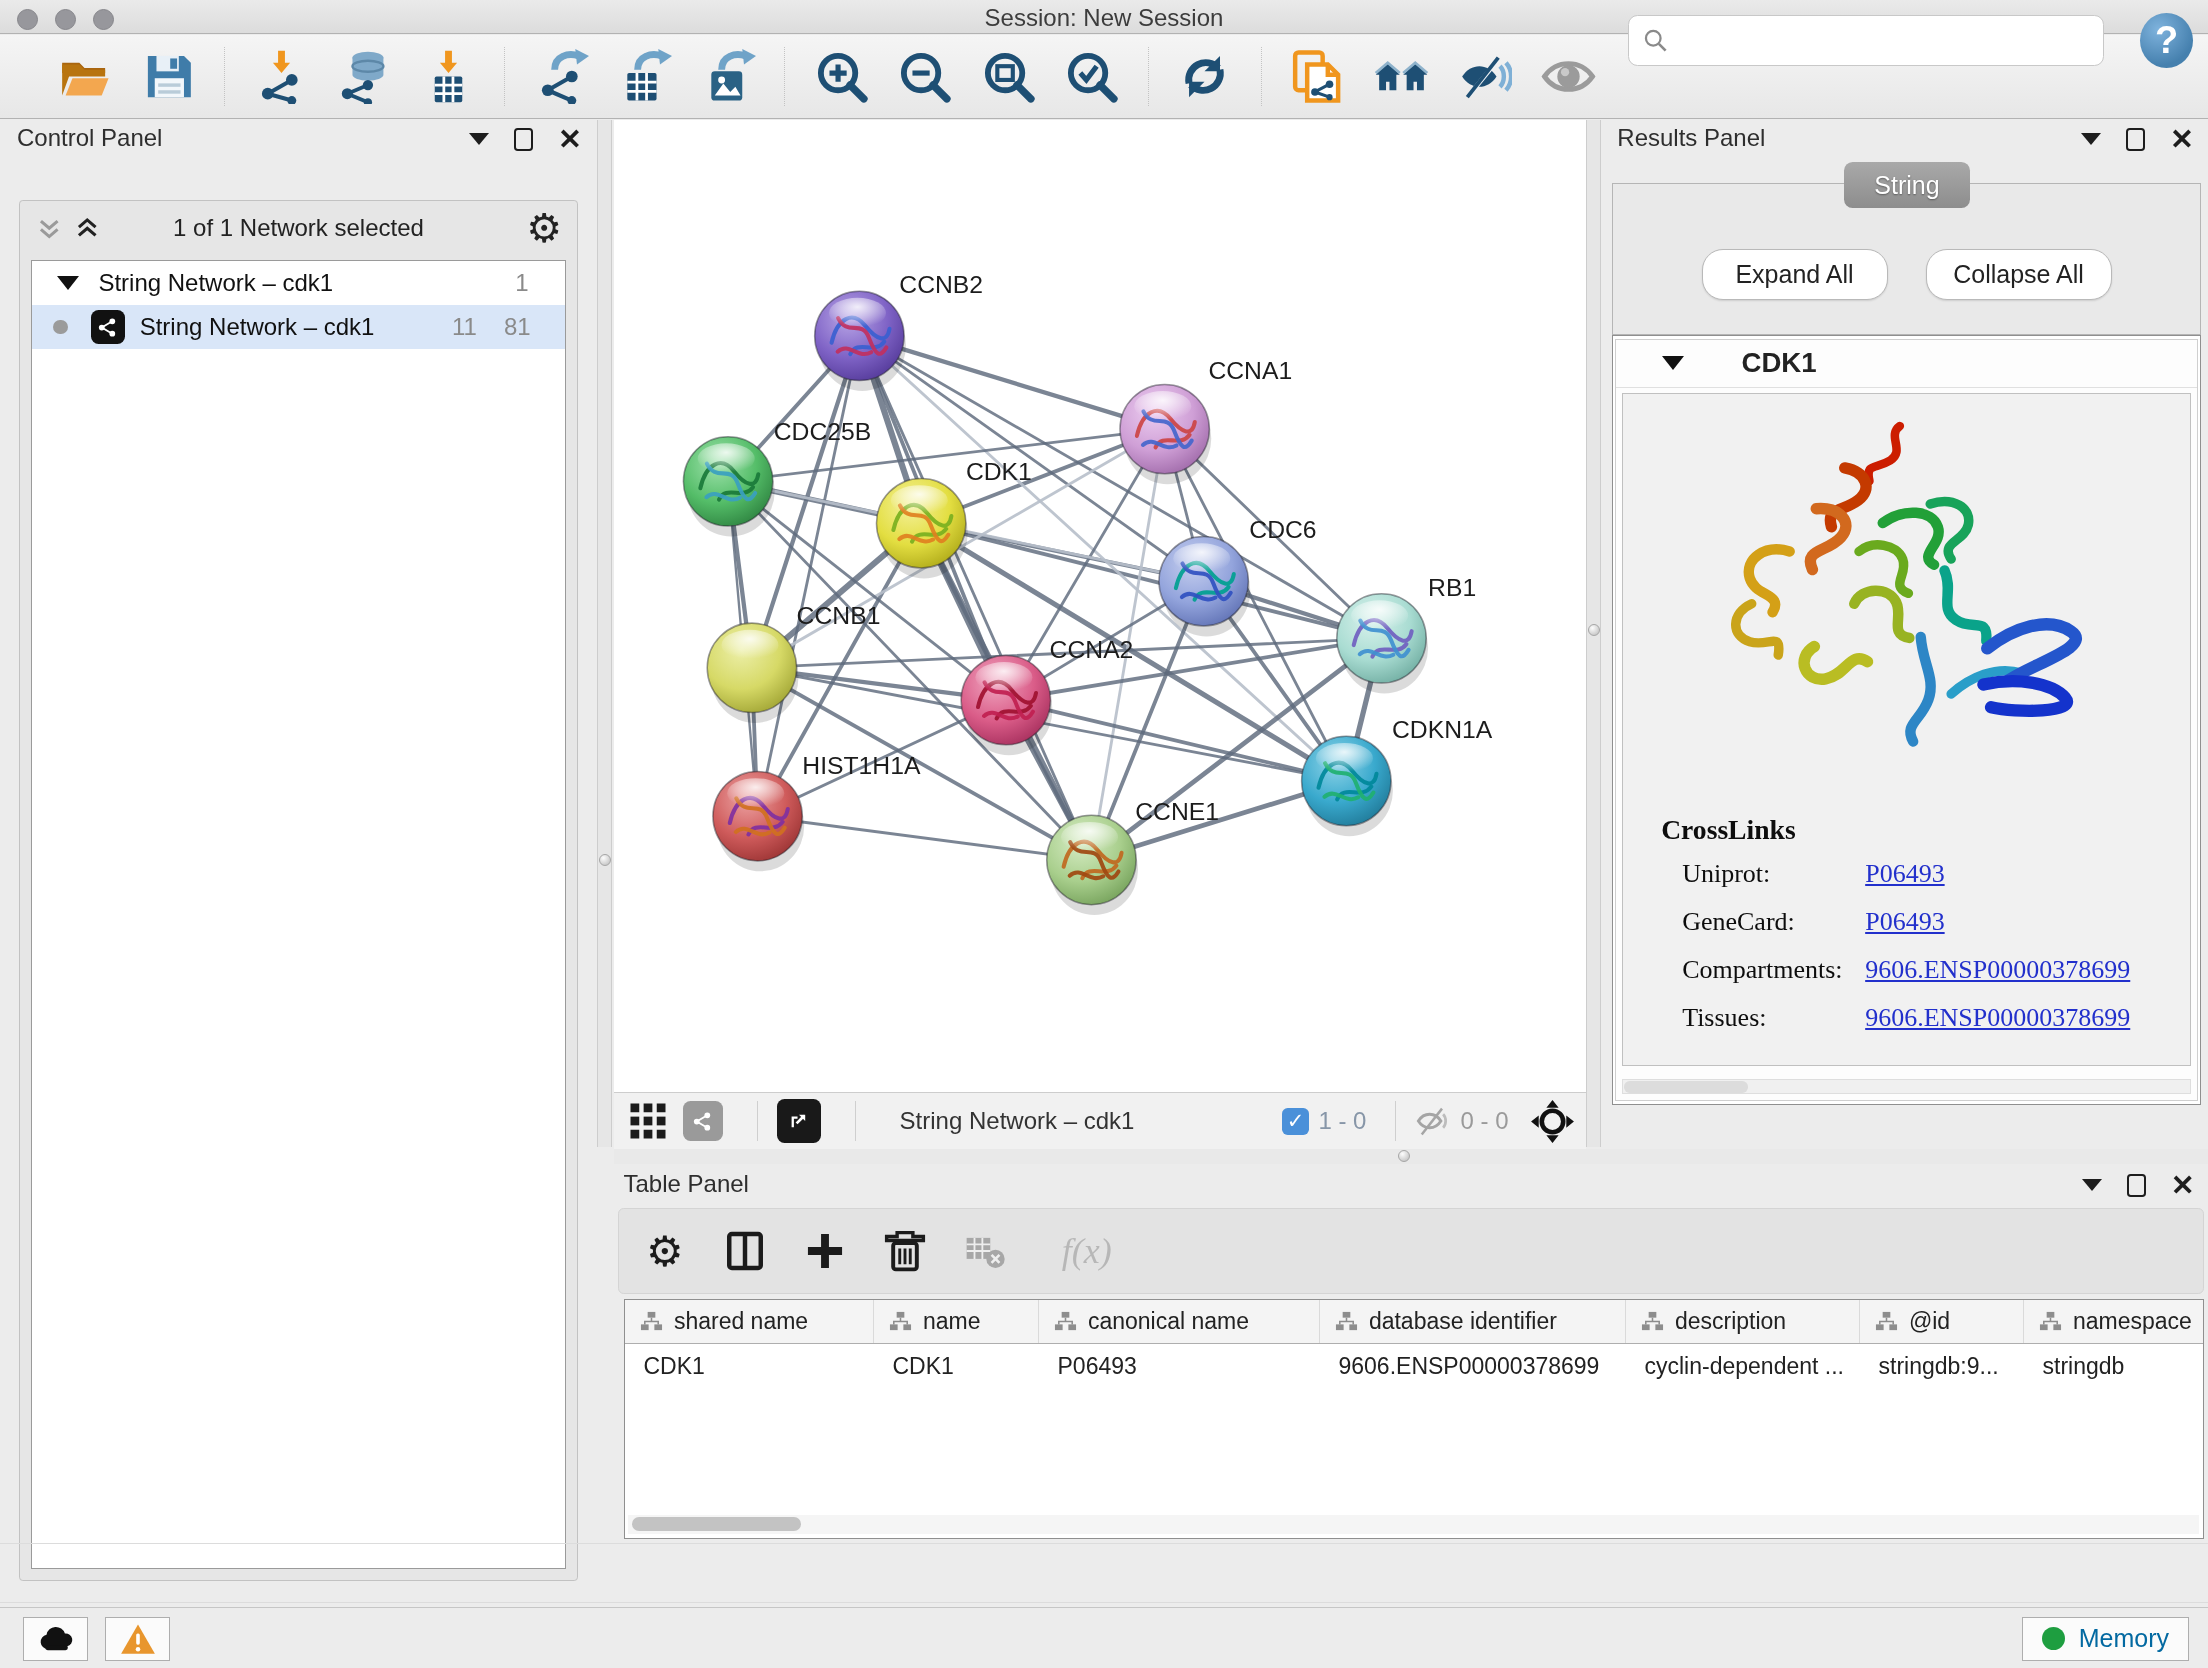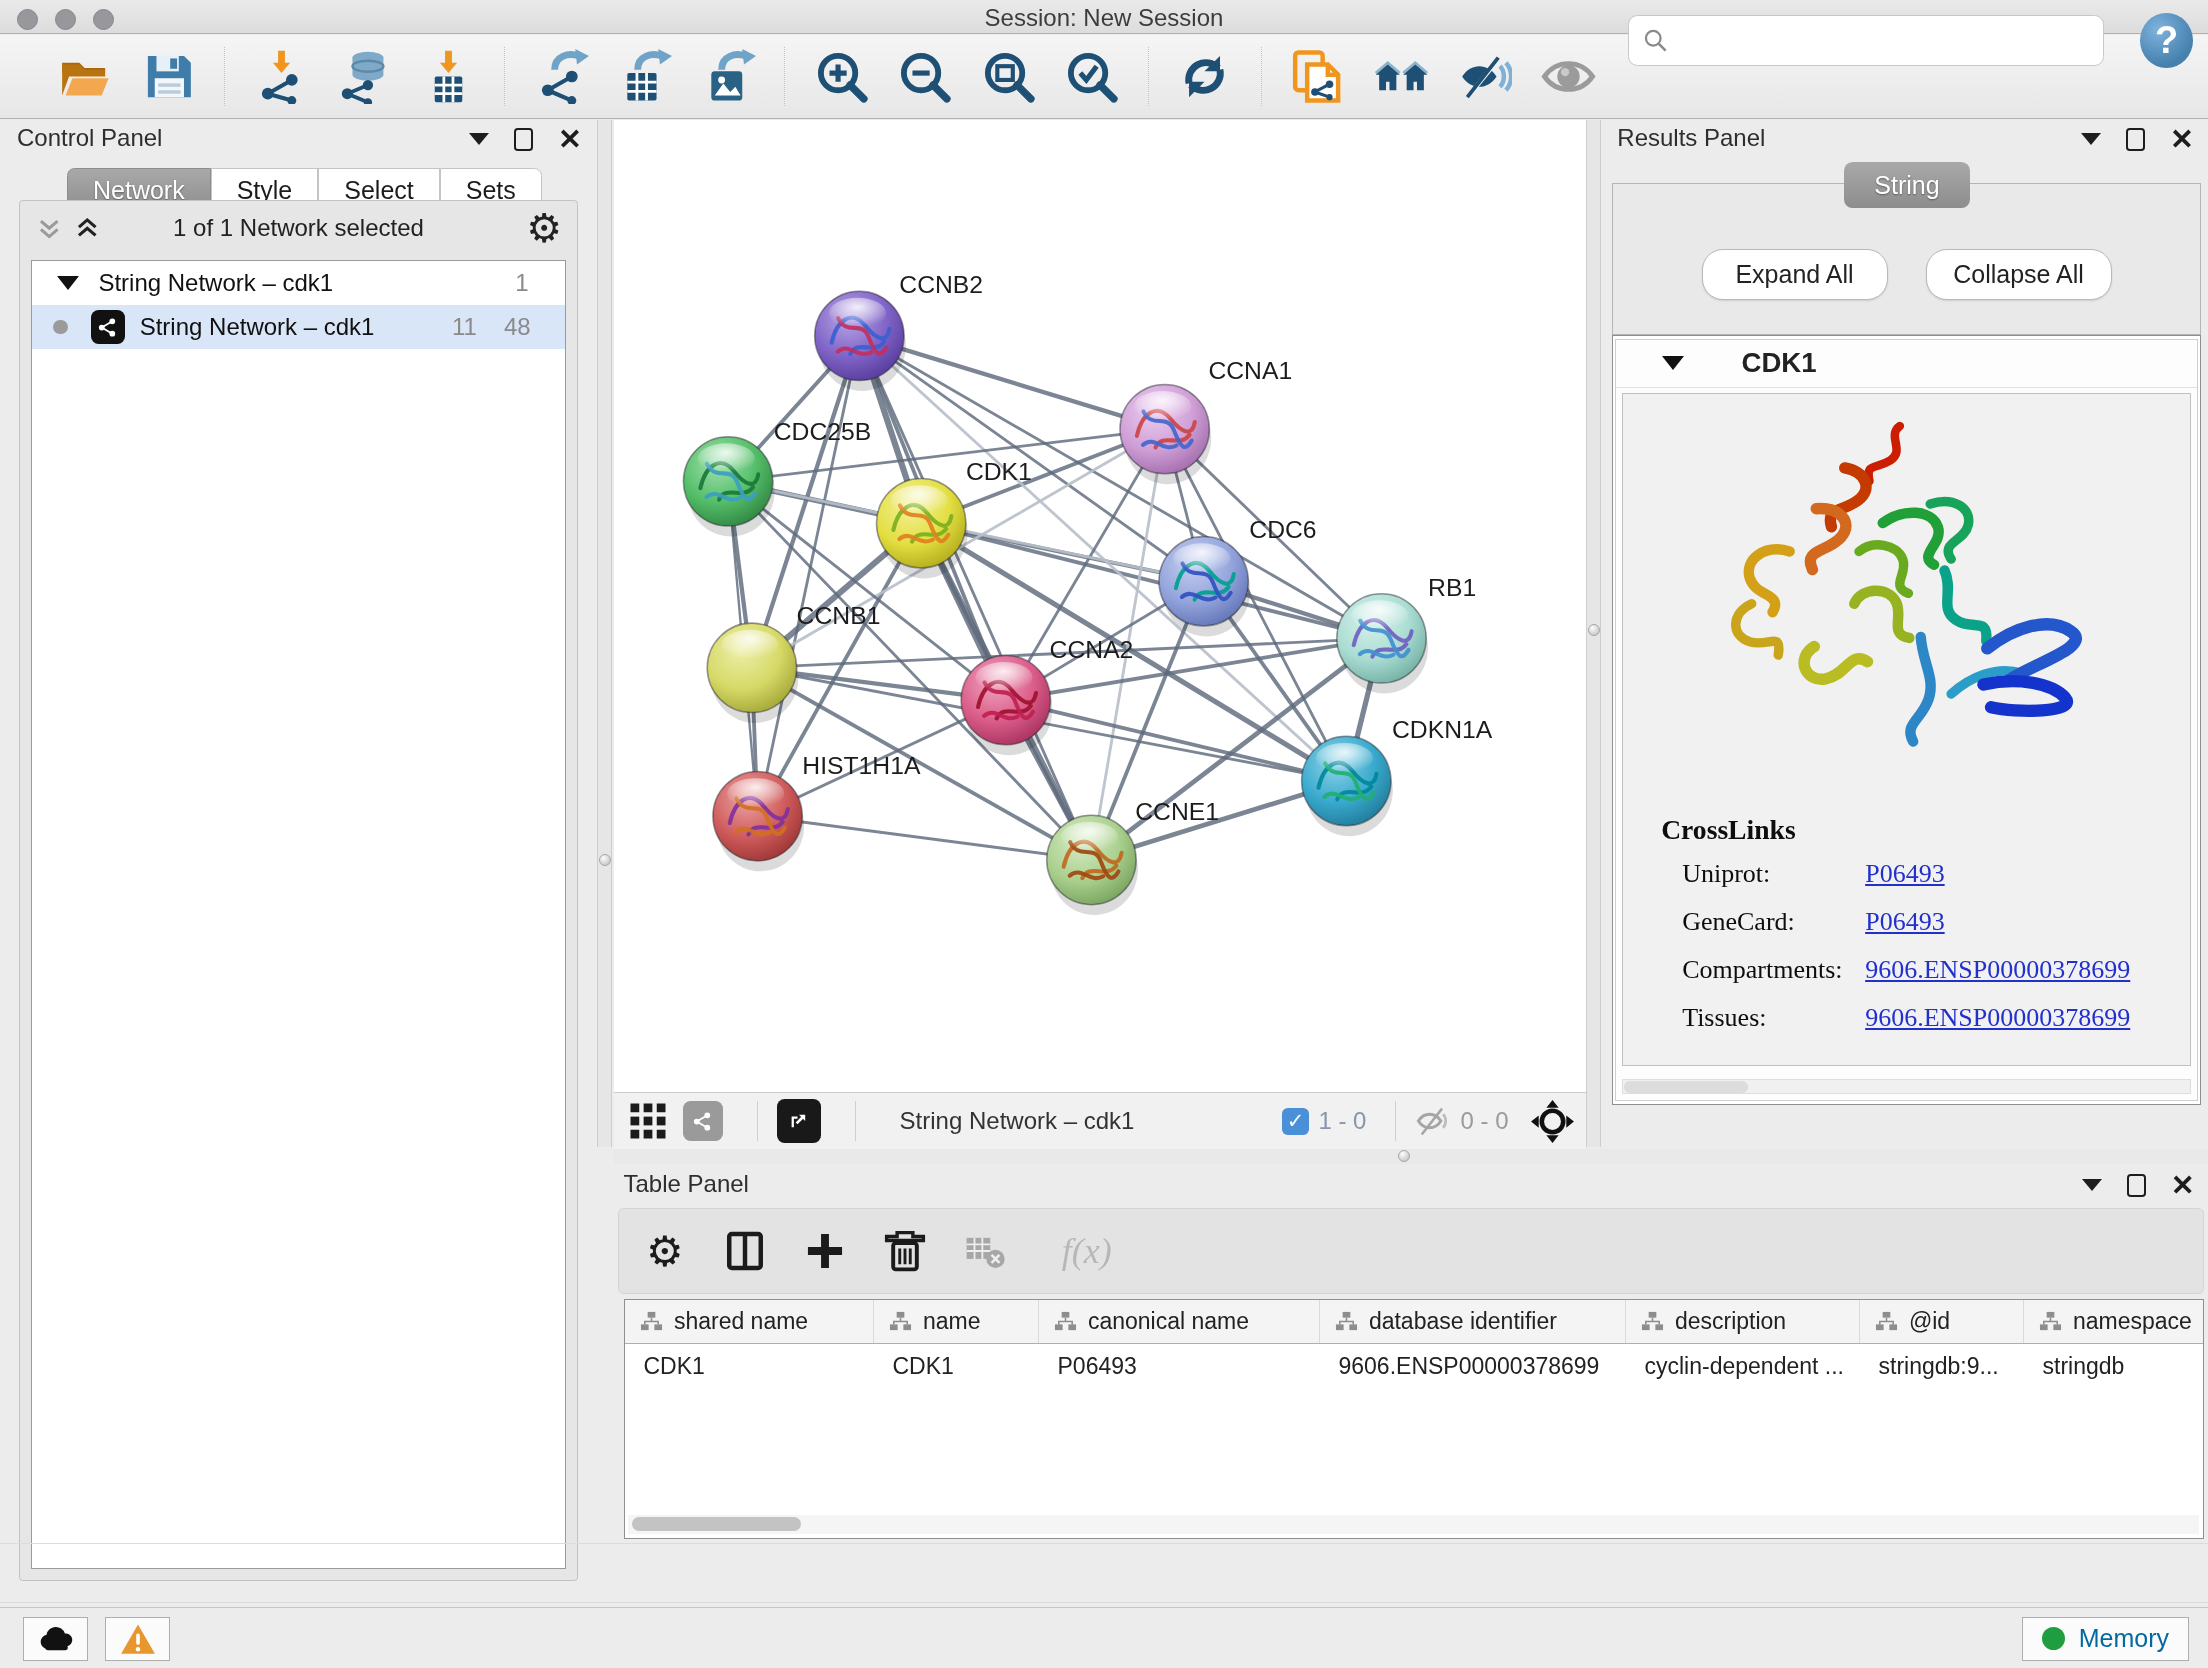--- a/index.html
+++ b/index.html
@@ -335,26 +335,20 @@
       <span>?</span>
     </div>
 
   <div id="control-panel">
     <span class="panel-title" style="position:absolute;left:17px;top:3.8px">Control Panel</span>
     <div class="panel-ctrls" style="right:15px;top:7.6px">
       <div class="pc-min"></div>
       <div class="pc-float"></div>
       <div class="pc-close">✕</div>
     </div>
-    <div id="cp-tabs">
-      <div class="seg sel">Network</div>
-      <div class="seg">Style</div>
-      <div class="seg">Select</div>
-      <div class="seg">Sets</div>
-    </div>
     <div id="cp-box">
       <div id="cp-selrow">
         <span class="chev" style="left:15px">
           <svg width="28.5" height="28.5" viewBox="0 0 24 24">
               <path d="M5 6l7 6 7-6M5 13l7 6 7-6" stroke="#9a9a9a" stroke-width="2.6" fill="none"></path>
             </svg>
         </span>
         <span class="chev" style="left:53px">
           <svg width="28.5" height="28.5" viewBox="0 0 24 24">
               <path d="M5 18l7-6 7 6M5 11l7-6 7 6" stroke="#222" stroke-width="2.6" fill="none"></path>
@@ -374,21 +368,21 @@
           <div class="share-badge">
             <svg viewBox="0 0 24 24">
                 <circle cx="6" cy="12" r="3" fill="#fff"></circle>
                 <circle cx="17" cy="5.5" r="3" fill="#fff"></circle>
                 <circle cx="17" cy="18.5" r="3" fill="#fff"></circle>
                 <path d="M6 12L17 5.5M6 12l11 6.5" stroke="#fff" stroke-width="2"></path>
               </svg>
           </div>
           <span>String Network – cdk1</span>
           <span class="count" style="margin-left:auto">11</span>
-          <span class="count" style="padding:0 34px 0 27px">48</span>
+          <span class="count" style="padding:0 34px 0 27px">81</span>
         </div>
       </div>
     </div>
   </div>
 
   <div class="vsplit" style="left:597px">
       <div class="split-dot" style="left:1px;top:734px"></div>
     </div>
   <div class="vsplit" style="left:1586px">
       <div class="split-dot" style="left:1px;top:504px"></div>

